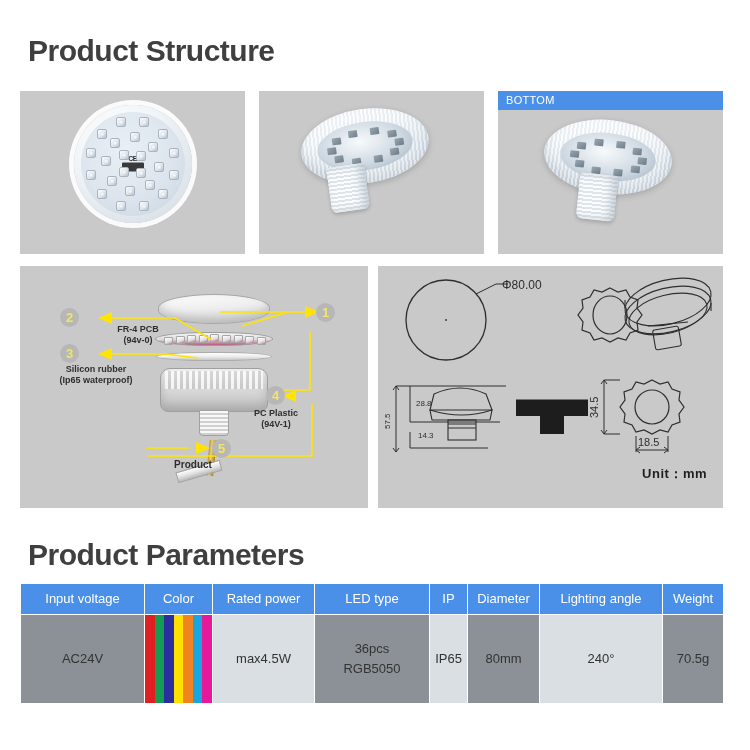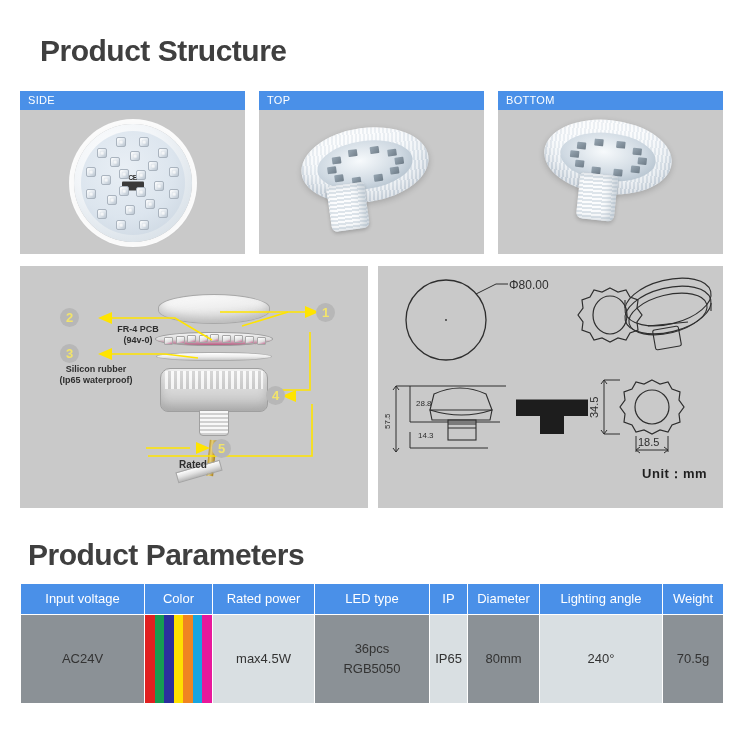--- a/index.html
+++ b/index.html
@@ -9,21 +9,21 @@
     font-family: "Liberation Sans", sans-serif;
     overflow: hidden;
     position: relative;
   }
   .section-title {
     font-size: 30px;
     font-weight: bold;
     color: #3f3f3f;
     letter-spacing: -0.5px;
   }
-  #title-structure { position: absolute; left: 28px; top: 34px; margin-left: 12px; }
+  #title-structure { position: absolute; left: 28px; top: 34px; }
   #title-parameters { position: absolute; left: 28px; top: 538px; }
 
   
   .panel { position: absolute; background: #c9c9c9; }
   .panel-head {
     background: #4a90e8;
     color: #ffffff;
     font-size: 11px;
     padding: 3px 8px 4px 8px;
     line-height: 1.1;
@@ -186,21 +186,20 @@
   .two-line span { display: block; }
 </style>
 </head>
 <body>
 
 <div class="section-title" id="title-structure">Product Structure</div>
 
 <div class="section-title" id="title-parameters">Product Parameters</div>
 
 <div class="panel" id="panel-side">
-  <div class="panel-head">SIDE</div>
   <div class="panel-body">
     <div class="photo-wrap">
       <div class="lamp-front">
         <div class="lamp-front-inner">
           <div class="ce-mark">CE</div>
           <div class="chip"></div>
           <div id="side-leds">
               <div class="led" style="left: 88.5548px; top: 58.0545px;"></div>
               <div class="led" style="left: 77.4603px; top: 77.3508px;"></div>
               <div class="led" style="left: 58.2039px; top: 88.5147px;"></div>
@@ -226,21 +225,20 @@
               <div class="led" style="left: 38.6395px; top: 38.3917px;"></div>
               <div class="led" style="left: 55.6083px; top: 38.6395px;"></div>
             </div>
         </div>
       </div>
     </div>
   </div>
 </div>
 
 <div class="panel" id="panel-top">
-  <div class="panel-head">TOP</div>
   <div class="panel-body">
     <div class="photo-wrap">
       <div class="lamp3d" style="left:42px; top:18px;">
         <div class="dome" style="left:0; top:0; transform:rotate(-8deg);">
           <div class="dome-ribs"></div>
           <div class="dome-inner">
             <div class="dome-leds" id="top-leds">
                 <div class="dome-led" style="left: 78px; top: 21px;"></div>
                 <div class="dome-led" style="left: 71.5066px; top: 29.8168px;"></div>
                 <div class="dome-led" style="left: 54.5066px; top: 35.2658px;"></div>
@@ -334,35 +332,37 @@
 
     <div class="callout-num" style="left:40px; top:42px;">2</div>
     <div class="callout-text" style="left:70px; top:58px; width:96px;">FR-4 PCB
 (94v-0)</div>
 
     <div class="callout-num" style="left:40px; top:78px;">3</div>
     <div class="callout-text" style="left:16px; top:98px; width:120px;text-align:center;">Silicon rubber
 (Ip65 waterproof)</div>
 
     <div class="callout-num" style="left:246px; top:120px;">4</div>
+    <div class="callout-text" style="left:206px; top:142px; width:100px;">PC Plastic
+(94V-1)</div>
 
     <div class="callout-num" style="left:192px; top:173px;">5</div>
-    <div class="callout-text plain" style="left:140px; top:193px; width:66px;">Rated</div>
+    <div class="callout-text plain" style="left:140px; top:193px; width:66px;">Product</div>
   </div>
 </div>
 
 <div class="panel" id="panel-size">
   <div class="panel-body">
 
     <svg class="dwg" style="left:6px; top:6px;" width="190" height="100">
       <circle cx="62" cy="48" r="40" fill="none" stroke="#2e2e2e" stroke-width="1.3"></circle>
       <circle cx="62" cy="48" r="0.9" fill="#2e2e2e"></circle>
       <polyline points="92,22 112,12 124,12" fill="none" stroke="#2e2e2e" stroke-width="1"></polyline>
     </svg>
-    <div class="dwg-text" style="left:131px; top:12px; font-size:12px;">Φ80.00</div>
+    <div class="dwg-text" style="left:124px; top:12px; font-size:12px;">Φ80.00</div>
 
     <svg class="dwg" style="left:188px; top:14px;" width="90" height="90">
       <g fill="none" stroke="#2e2e2e" stroke-width="1.2">
         <path d="M44 8 L52 12 L60 10 L64 17 L72 20 L71 28 L76 35 L71 42 L72 50 L64 53 L60 60 L52 58 L44 62 L36 58 L28 60 L24 53 L16 50 L17 42 L12 35 L17 28 L16 20 L24 17 L28 10 L36 12 Z"></path>
         <ellipse cx="44" cy="35" rx="17" ry="19"></ellipse>
       </g>
     </svg>
 
     <svg class="dwg" style="left:236px; top:4px;" width="106" height="104">
       <g fill="none" stroke="#2e2e2e" stroke-width="1.1">

